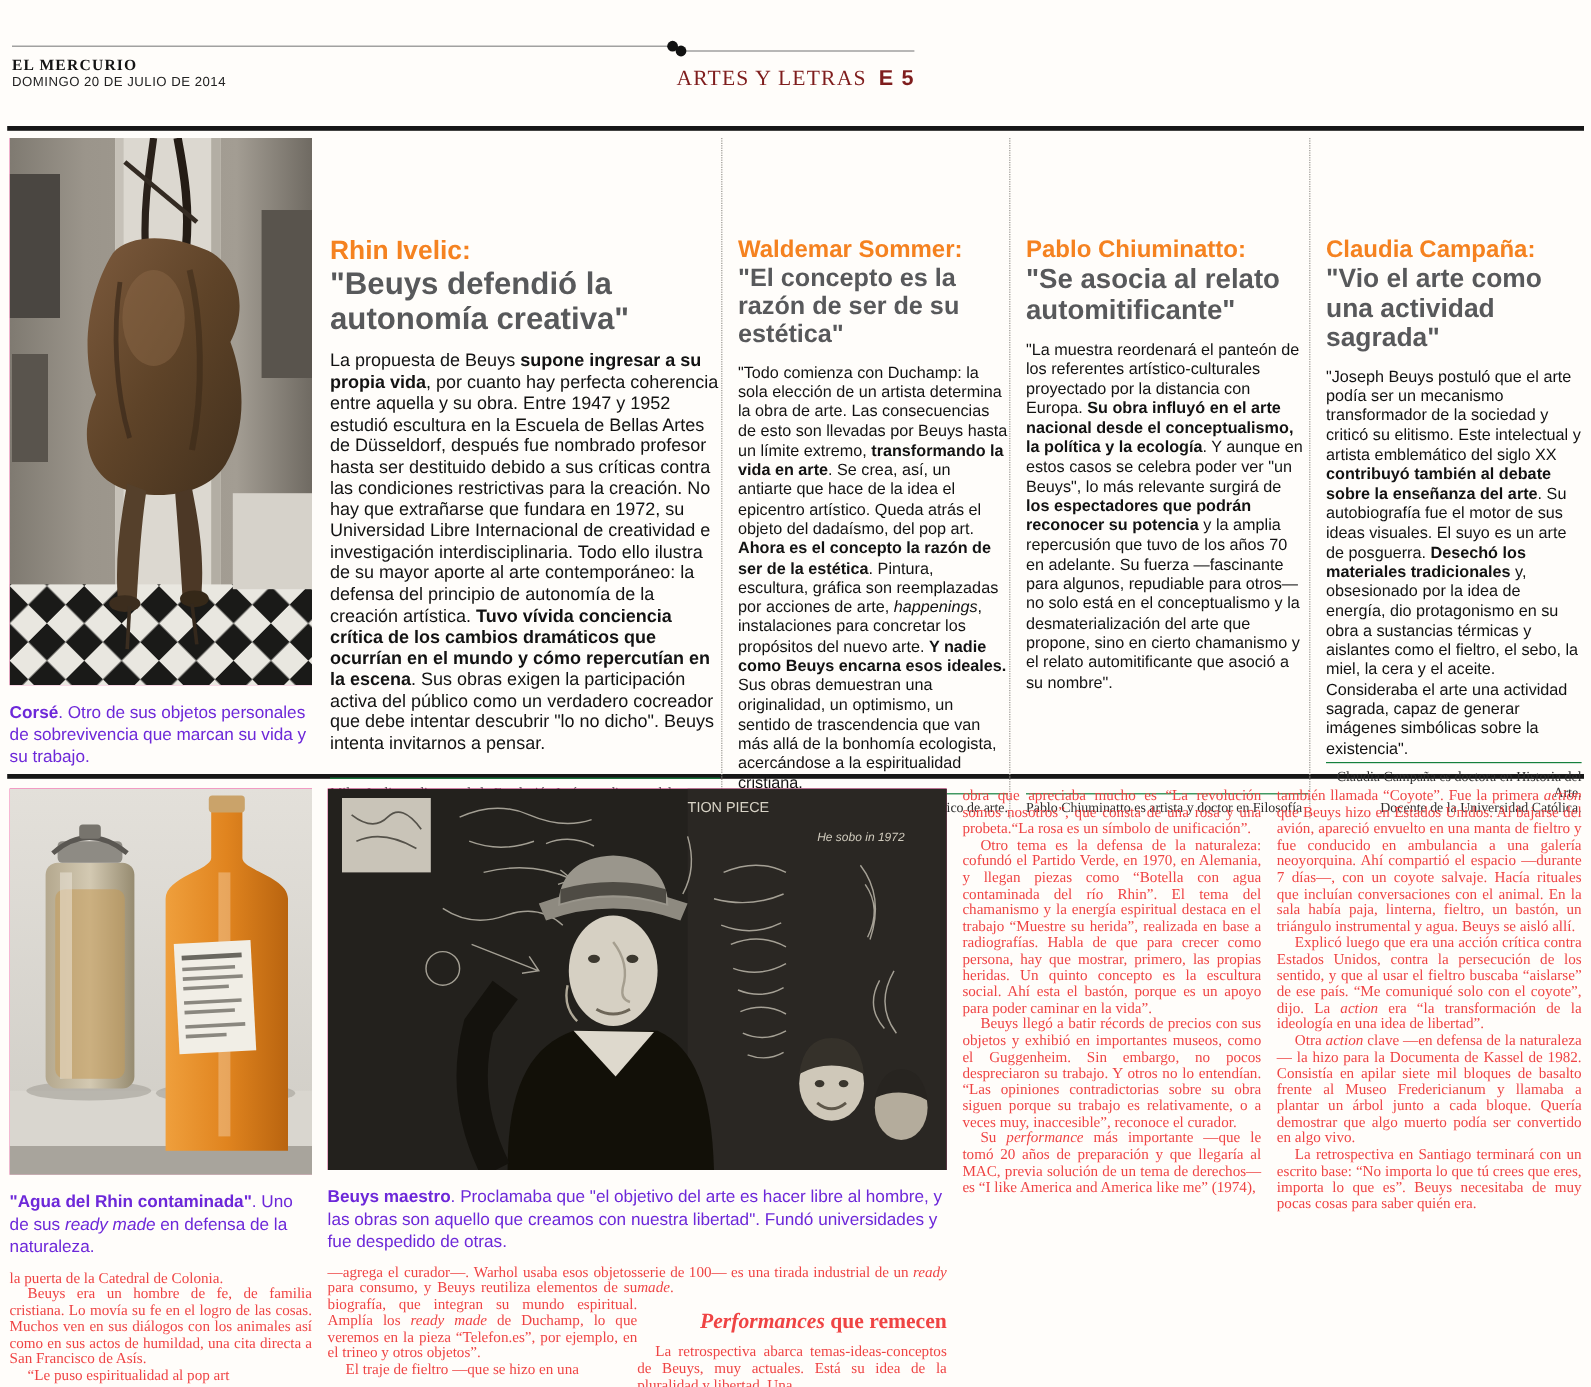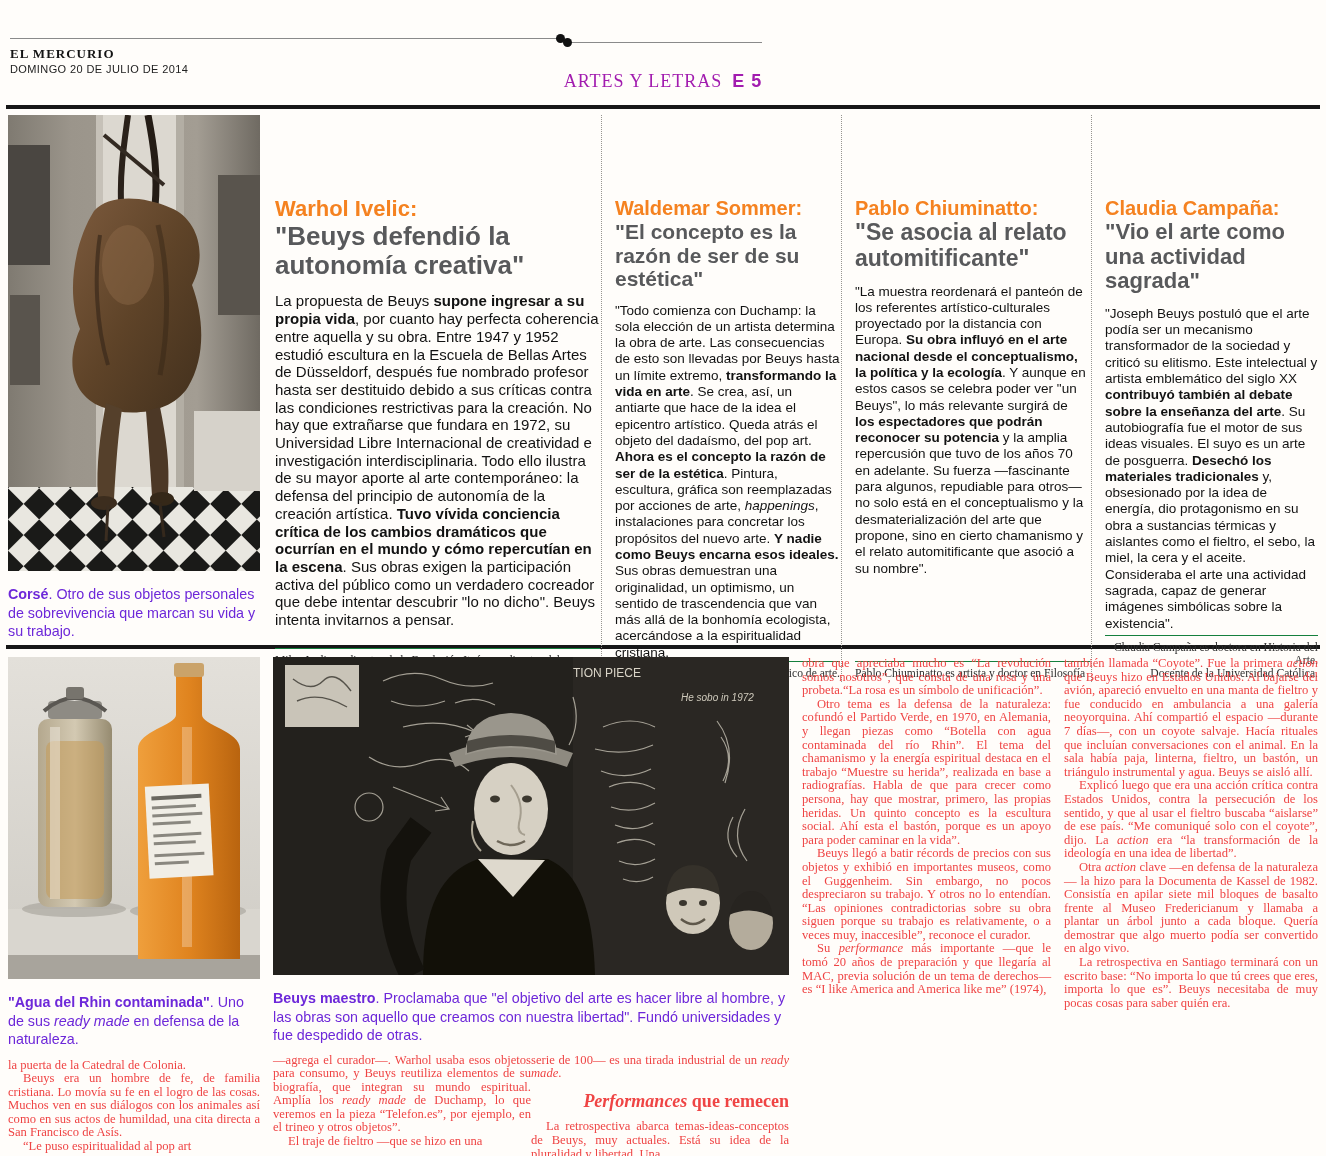--- a/index.html
+++ b/index.html
@@ -12,21 +12,21 @@
   header{display:grid;grid-template-columns:1fr auto 1fr;align-items:start;padding:8px 10px 2px;height:105px}
   .hline{height:1px;background:#8a8a8a;position:relative}
   .hline .dot{position:absolute;top:-4px;width:9px;height:9px;border-radius:50%;background:#111}
   .mast-left{padding-top:30px}
   .mast-left .dot{right:-1px}
   .paper{font-family:"Liberation Serif",serif;font-weight:bold;font-size:13px;letter-spacing:1px;margin-top:7px}
   .mdate{font-size:11px;letter-spacing:.4px;color:#222;margin-top:1px}
   .section-title{font-family:"Liberation Serif",serif;font-weight:400;font-size:50px;line-height:1;margin:2px 46px 0;color:#101010}
   .mast-right{padding-top:34px;text-align:right}
   .mast-right .dot{left:-1px}
-  .mast-right-row{margin-top:28px;font-family:"Liberation Serif",serif;font-size:18px;letter-spacing:1px;color:#a21caf}
+  .mast-right-row{margin-top:12px;font-family:"Liberation Serif",serif;font-size:18px;letter-spacing:1px;color:#7f1d1d}
   .pageno{font-family:"Liberation Sans",sans-serif;font-weight:bold;font-size:18px;margin-left:10px}
   .thick-rule{height:4px;background:#171717;margin:0 6px}
 
   
   .quotes{display:grid;grid-template-columns:252px 325px 225px 235px 1fr;column-gap:15px;
           padding:6px 8px 10px;height:536px}
   .qcol{display:flex;flex-direction:column;padding-top:82px;padding-bottom:2px}
   .qcol.sep{border-left:1px dotted #979590;padding-left:13px;margin-left:-14px}
   .q-author{margin:0 0 1px;font-size:20px;font-weight:bold;color:#f58220;line-height:1.1}
   .q-head{margin:0 0 12px;font-size:21px;font-weight:bold;color:#58595b;line-height:1.12}
@@ -127,21 +127,21 @@
           <ellipse cx="154" cy="384" rx="12" ry="7" fill="#352818"></ellipse>
           <path d="M100,390 l-2,36" stroke="#3a2d20" stroke-width="3"></path>
           <path d="M152,388 l4,34" stroke="#34281c" stroke-width="3"></path>
         </svg>
 
       </div>
       <figcaption class="cap"><span class="b">Corsé</span><span>. Otro de sus objetos personales de sobrevivencia que marcan su vida y su trabajo.</span></figcaption>
     </figure>
 
     <article class="qcol big">
-      <h2 class="q-author">Warhol Ivelic:</h2>
+      <h2 class="q-author">Rhin Ivelic:</h2>
       <h3 class="q-head">"Beuys defendió la autonomía creativa"</h3>
       <p class="q-body"><span>La propuesta de Beuys </span><span class="b">supone ingresar a su propia vida</span><span>, por cuanto hay perfecta coherencia entre aquella y su obra. Entre 1947 y 1952 estudió escultura en la Escuela de Bellas Artes de Düsseldorf, después fue nombrado profesor hasta ser destituido debido a sus críticas contra las condiciones restrictivas para la creación. No hay que extrañarse que fundara en 1972, su Universidad Libre Internacional de creatividad e investigación interdisciplinaria. Todo ello ilustra de su mayor aporte al arte contemporáneo: la defensa del principio de autonomía de la creación artística. </span><span class="b">Tuvo vívida conciencia crítica de los cambios dramáticos que ocurrían en el mundo y cómo repercutían en la escena</span><span>. Sus obras exigen la participación activa del público como un verdadero cocreador que debe intentar descubrir "lo no dicho". Beuys intenta invitarnos a pensar.</span></p>
       <div class="q-credit">Milan Ivelic es director de la Fundación Itaú y ex director del MNBA.</div>
     </article>
 
     <article class="qcol sep">
       <h2 class="q-author">Waldemar Sommer:</h2>
       <h3 class="q-head">"El concepto es la razón de ser de su estética"</h3>
       <p class="q-body"><span>"Todo comienza con Duchamp: la sola elección de un artista determina la obra de arte. Las consecuencias de esto son llevadas por Beuys hasta un límite extremo, </span><span class="b">transformando la vida en arte</span><span>. Se crea, así, un antiarte que hace de la idea el epicentro artístico. Queda atrás el objeto del dadaísmo, del pop art. </span><span class="b">Ahora es el concepto la razón de ser de la estética</span><span>. Pintura, escultura, gráfica son reemplazadas por acciones de arte, </span><span class="i">happenings</span><span>, instalaciones para concretar los propósitos del nuevo arte. </span><span class="b">Y nadie como Beuys encarna esos ideales.</span><span> Sus obras demuestran una originalidad, un optimismo, un sentido de trascendencia que van más allá de la bonhomía ecologista, acercándose a la espiritualidad cristiana.</span></p>
       <div class="q-credit right">Waldemar Sommer es crítico de arte.</div>

